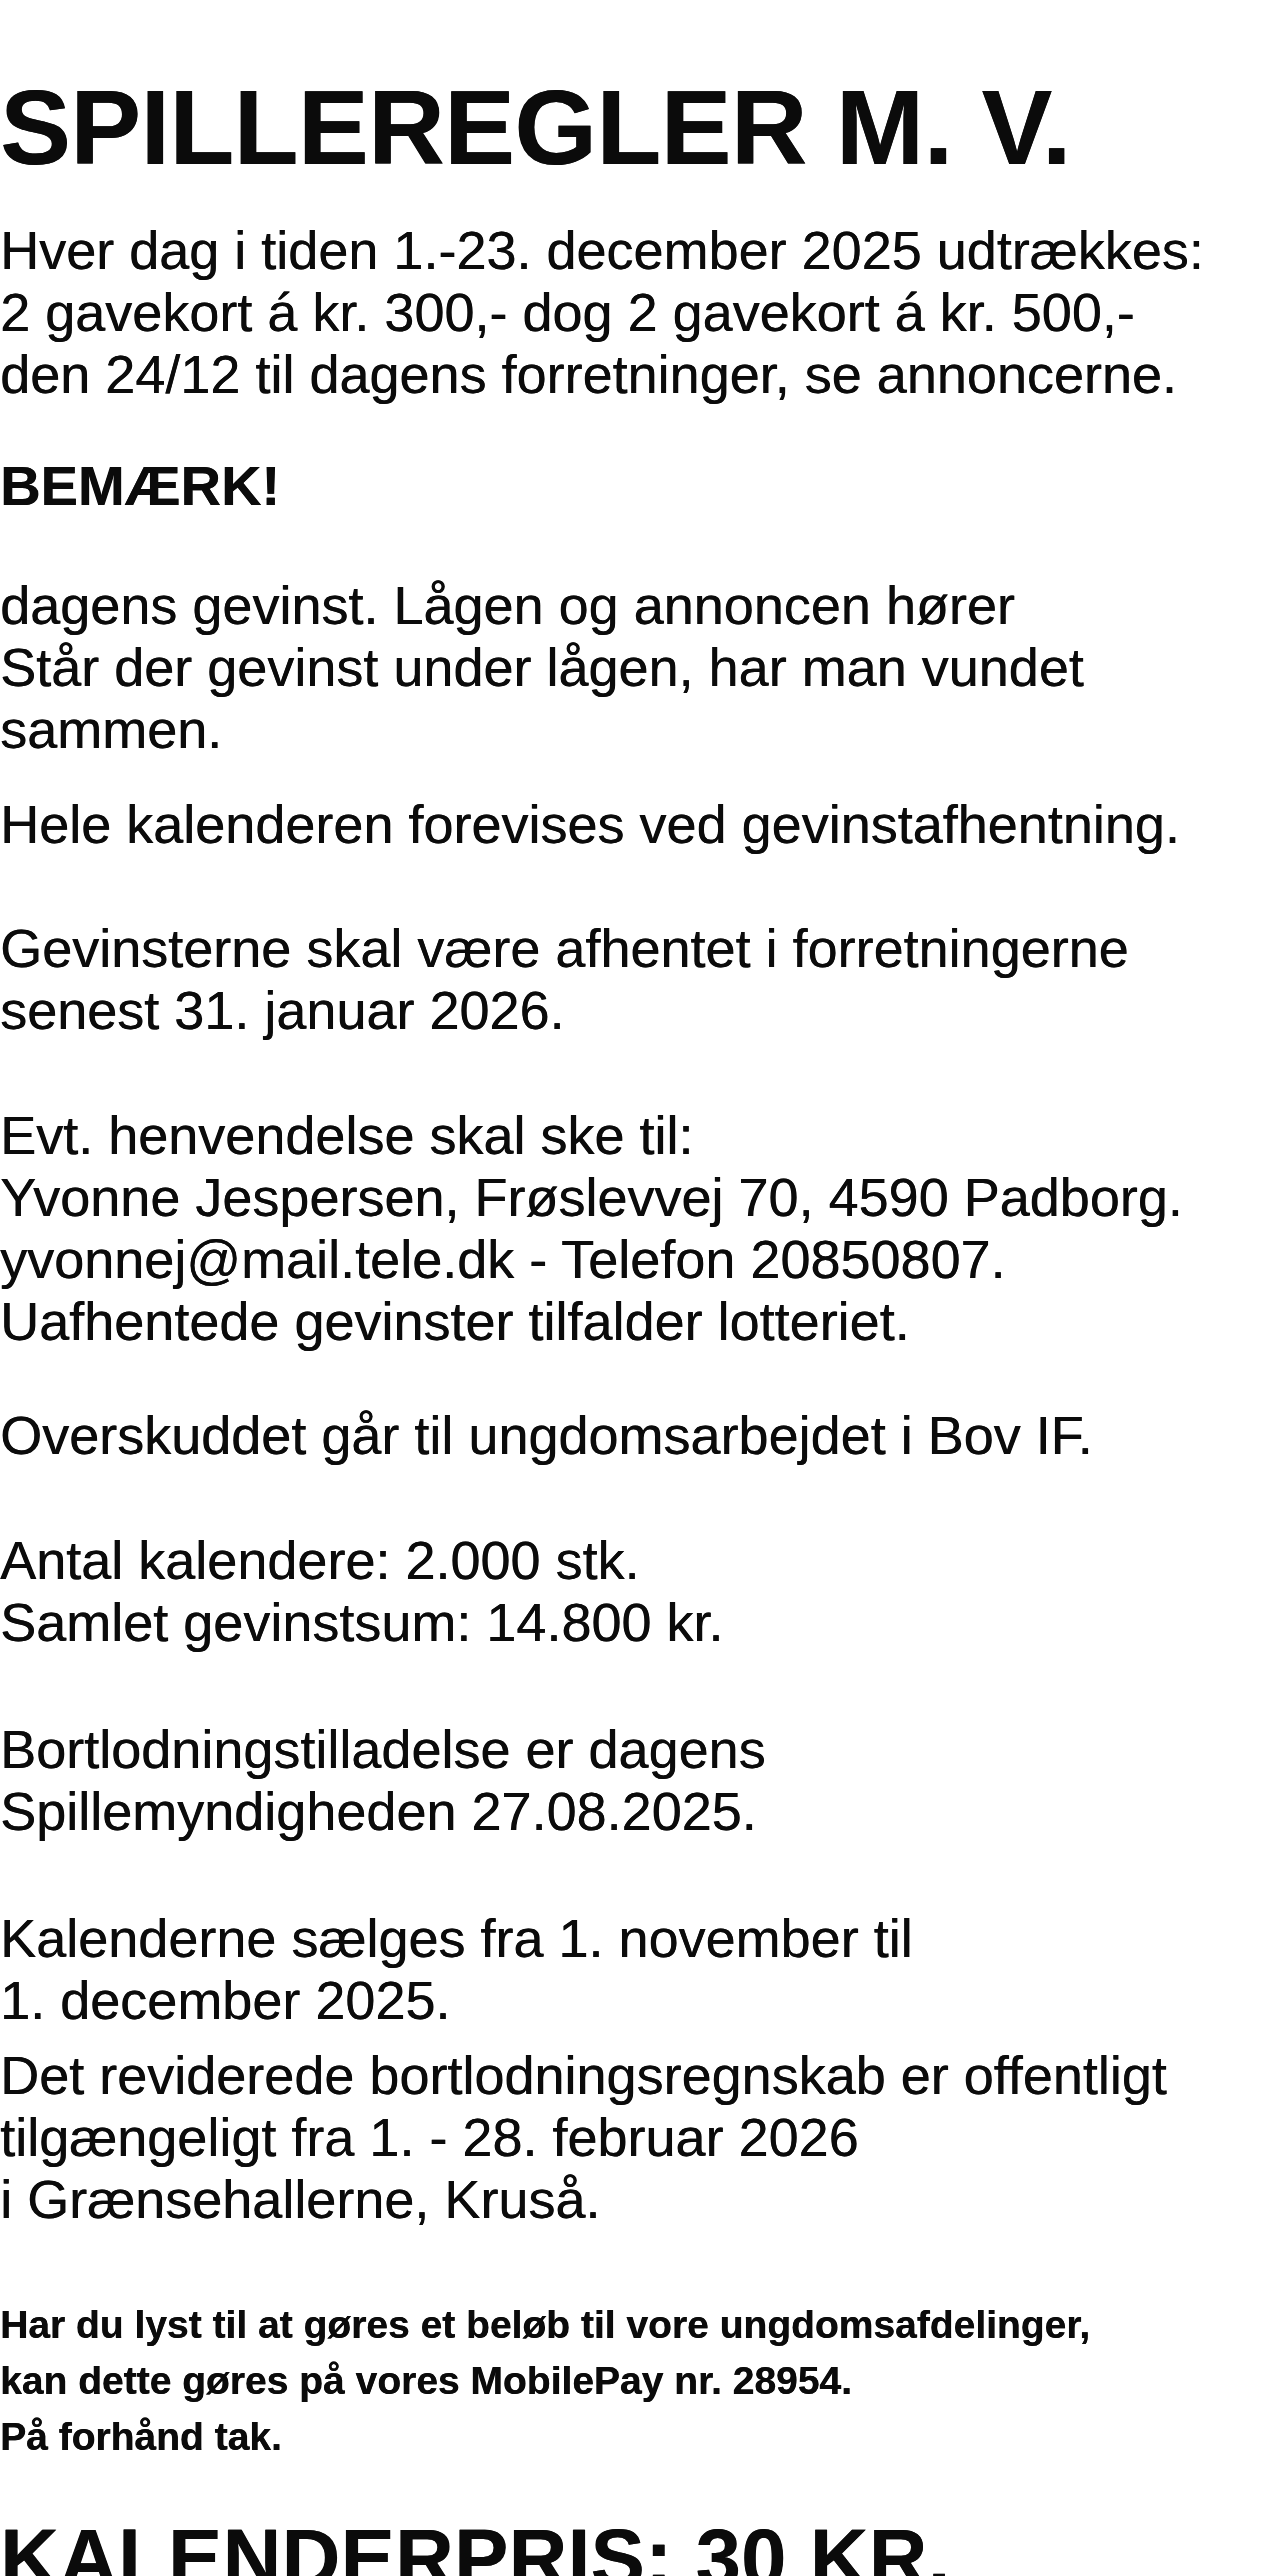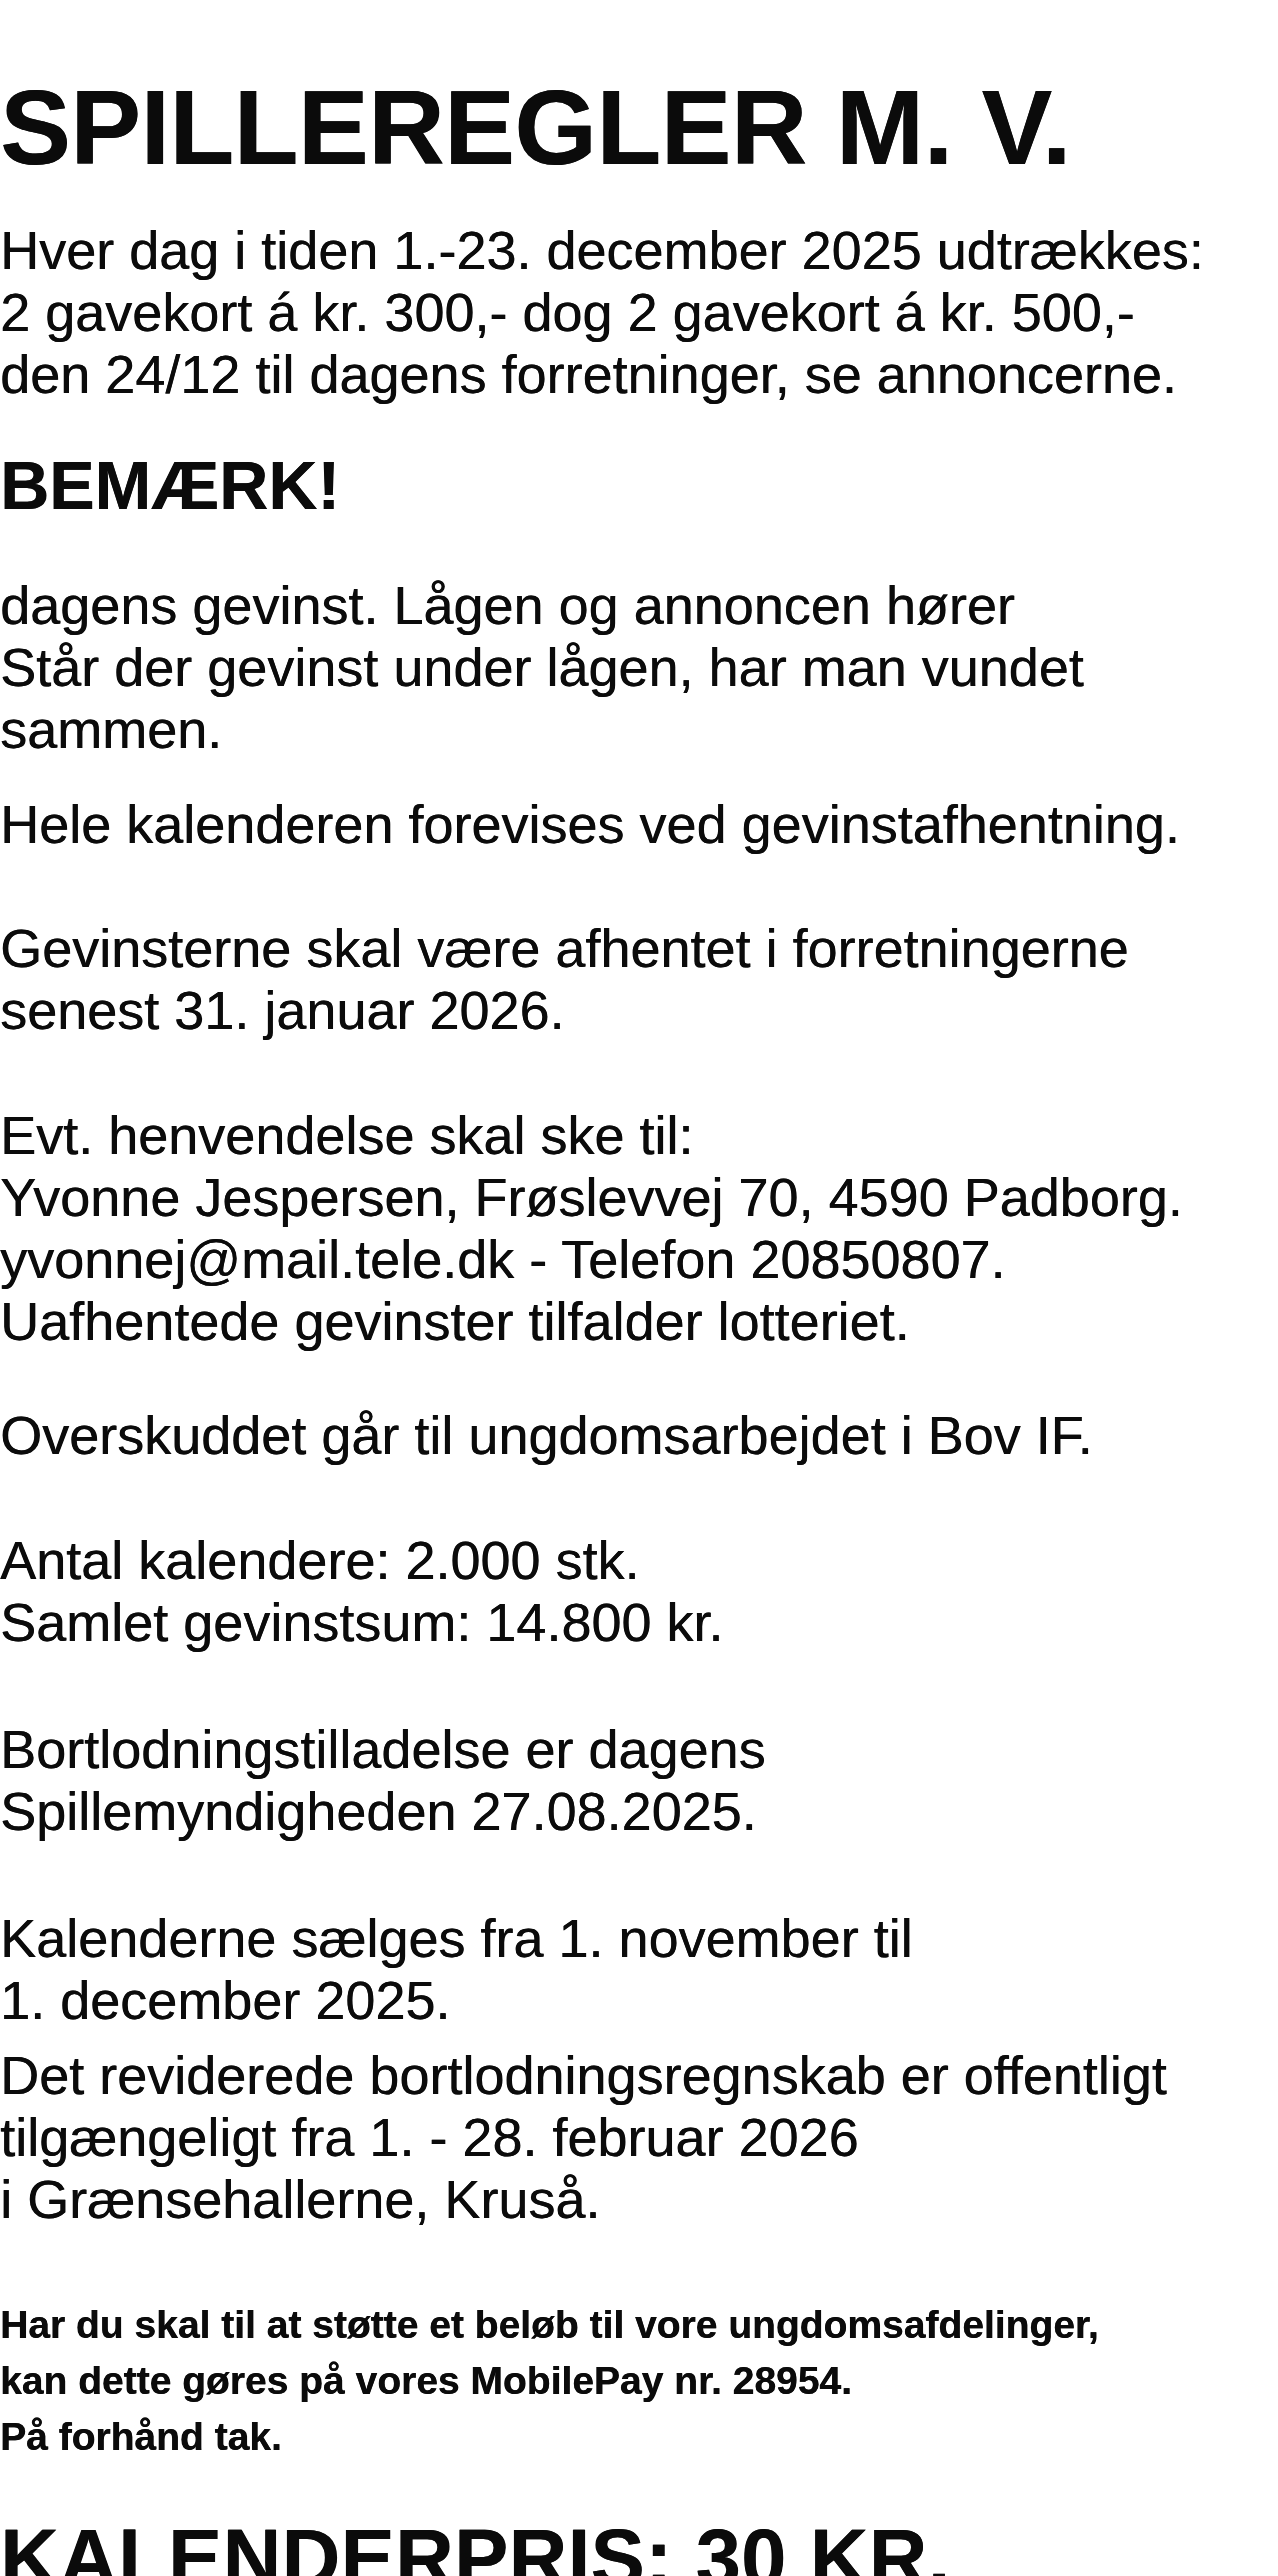--- a/index.html
+++ b/index.html
@@ -33,21 +33,21 @@
     line-height:118px;
     letter-spacing:-0.5px;
     margin:0;
   }
   .block{
     font-size:54px;
     line-height:62px;
     font-weight:400;
   }
   .heading{
-    font-size:68px;
+    font-size:56px;
     line-height:67px;
     font-weight:700;
   }
   .donation{
     font-size:39px;
     line-height:56px;
     font-weight:700;
   }
   .price{
     font-size:81px;
@@ -108,21 +108,21 @@
     <div>1. december 2025.</div>
   </div>
 
   <div class="block abs" style="top:2044px">
     <div>Det reviderede bortlodningsregnskab er offentligt</div>
     <div>tilgængeligt fra 1. - 28. februar 2026</div>
     <div>i Grænsehallerne, Kruså.</div>
   </div>
 
   <div class="donation abs" style="top:2297px">
-    <div>Har du skal til at støtte et beløb til vore ungdomsafdelinger,</div>
+    <div>Har du lyst til at gøres et beløb til vore ungdomsafdelinger,</div>
     <div>kan dette gøres på vores MobilePay nr. 28954.</div>
     <div>På forhånd tak.</div>
   </div>
 
   <div class="price abs" style="top:2509px">KALENDERPRIS: 30 KR.</div>
 
   <div class="artifacts">
     
     
     

